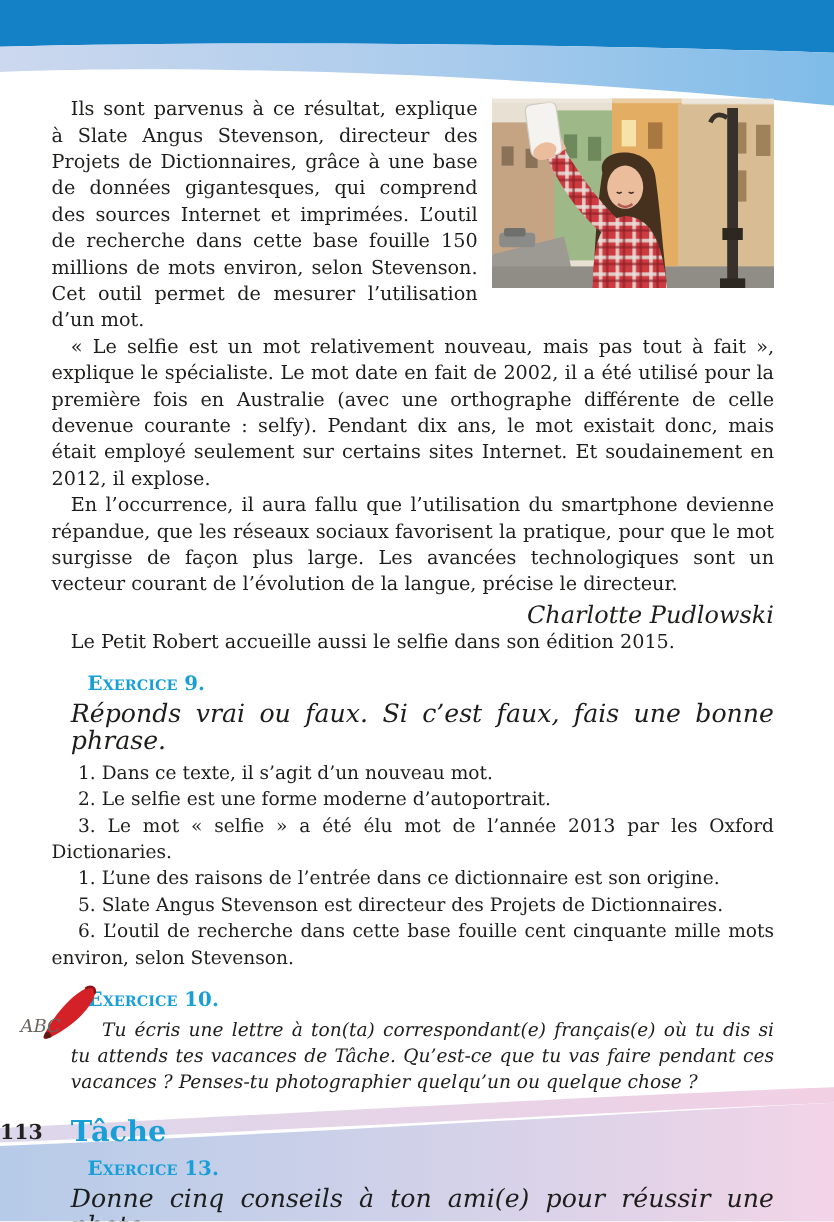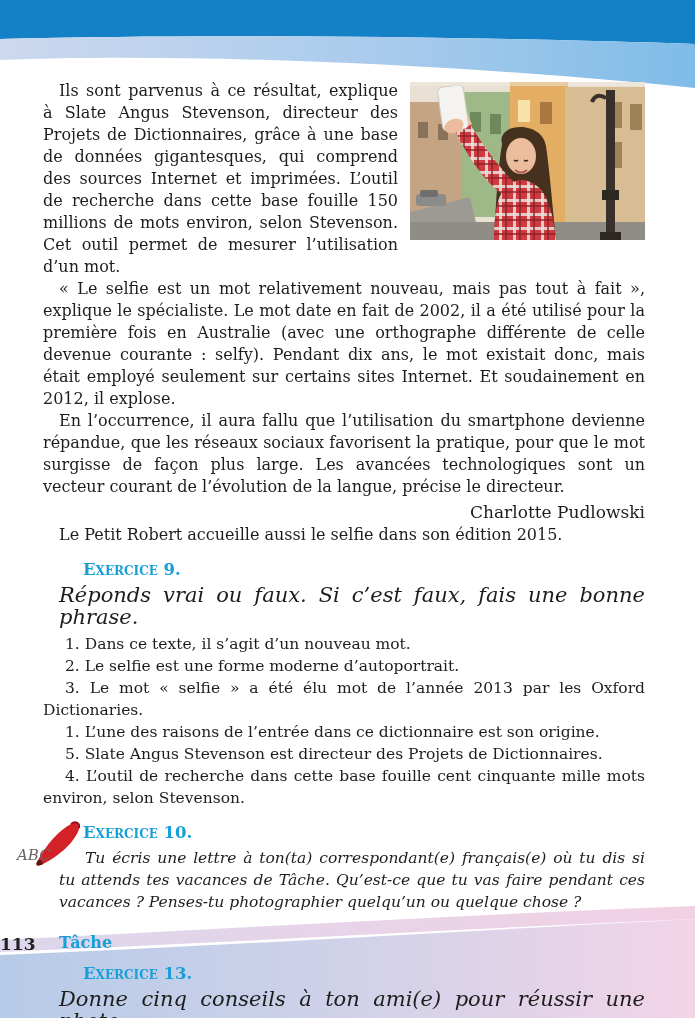--- a/index.html
+++ b/index.html
@@ -22,45 +22,45 @@
   p.body{
     font-size:16px;line-height:22px;text-align:justify;
     text-indent:16px;margin:0;
   }
   .photo{
     float:right;width:235px;height:158px;
     margin:2px 0 10px 12px;
   }
   .photo svg{display:block;width:100%;height:100%;}
   .author{
-    text-align:right;
-    font-size:17px;line-height:24px;margin:2px 0 0 0;
+    font-style:italic;text-align:right;
+    font-size:20px;line-height:24px;margin:2px 0 0 0;
   }
   .ex-section{margin-top:13px;position:relative;}
   .ex-head{
     color:#189fd8;font-weight:bold;font-variant:small-caps;
-    font-size:16.5px;line-height:22px;margin:0 0 3px 40px;
+    font-size:16.5px;line-height:22px;margin:0 0 3px 30px;
   }
   .instruction{
     font-style:italic;font-size:21px;line-height:22px;
     margin:0 0 5px 16px;text-align:justify;
   }
   .items p{
     font-size:15.5px;line-height:22px;margin:0;
     text-indent:22px;text-align:justify;
   }
   .ex10-text{
     font-style:italic;font-size:15.5px;line-height:22px;
     margin:0 0 0 16px;text-indent:26px;text-align:justify;
   }
   .abc-icon{
     position:absolute;left:-28px;top:-6px;width:78px;height:58px;
   }
   .tache{
-    color:#189fd8;font-weight:bold;font-size:16px;
+    color:#189fd8;font-weight:bold;font-size:24px;
     margin:18px 0 8px 16px;line-height:24px;
   }
   .page-number{
     position:absolute;top:934px;left:0;width:655px;
     text-align:left;font-weight:bold;font-size:17px;color:#23211f;
     z-index:5;
   }
 </style>
 </head>
 <body>
@@ -167,21 +167,21 @@
 
     <div class="ex-section">
       <p class="ex-head">Exercice 9.</p>
       <p class="instruction">Réponds vrai ou faux. Si c’est faux, fais une bonne phrase.</p>
       <div class="items">
         <p>1. Dans ce texte, il s’agit d’un nouveau mot.</p>
         <p>2. Le selfie est une forme moderne d’autoportrait.</p>
         <p>3. Le mot « selfie » a été élu mot de l’année 2013 par les Oxford Dictionaries.</p>
         <p>1. L’une des raisons de l’entrée dans ce dictionnaire est son origine.</p>
         <p>5. Slate Angus Stevenson est directeur des Projets de Dictionnaires.</p>
-        <p>4. L’outil de recherche dans cette base fouille cent cinquante mille mots environ, selon Stevenson.</p>
+        <p>6. L’outil de recherche dans cette base fouille cent cinquante mille mots environ, selon Stevenson.</p>
       </div>
     </div>
 
     <div class="ex-section">
       <svg class="abc-icon" viewBox="0 0 78 58">
         <path d="M22,46 C30,30 44,14 56,8 C62,5 66,7 64,13 C60,26 44,40 28,48 C22,51 20,50 22,46 Z" fill="#d42027"></path>
         <path d="M22,46 C24,42 27,44 28,48 C25,50 20,50 22,46 Z" fill="#5a1a14"></path>
         <path d="M56,8 C60,5 65,6 64,12" fill="none" stroke="#8e1218" stroke-width="2"></path>
         <text x="2" y="44" font-size="15" font-style="italic" fill="#6b6560" font-family="DejaVu Serif, serif">ABC</text>
       </svg>

